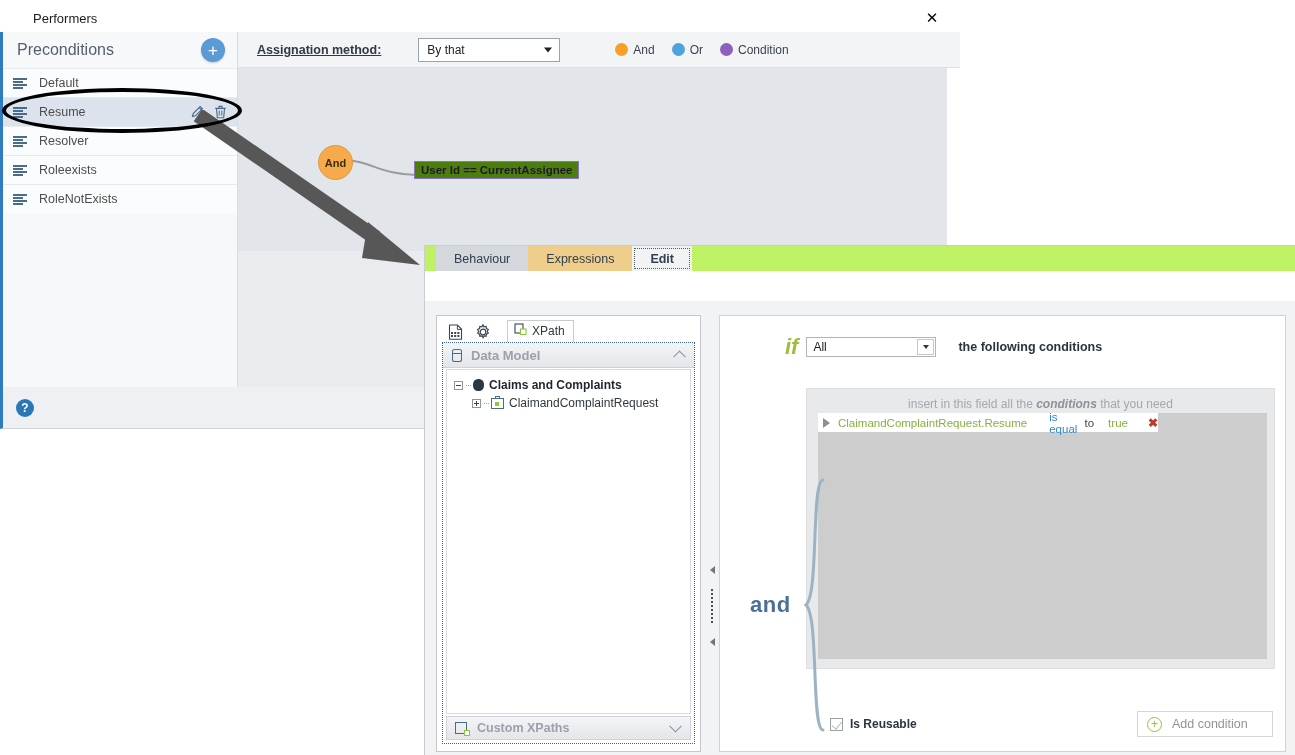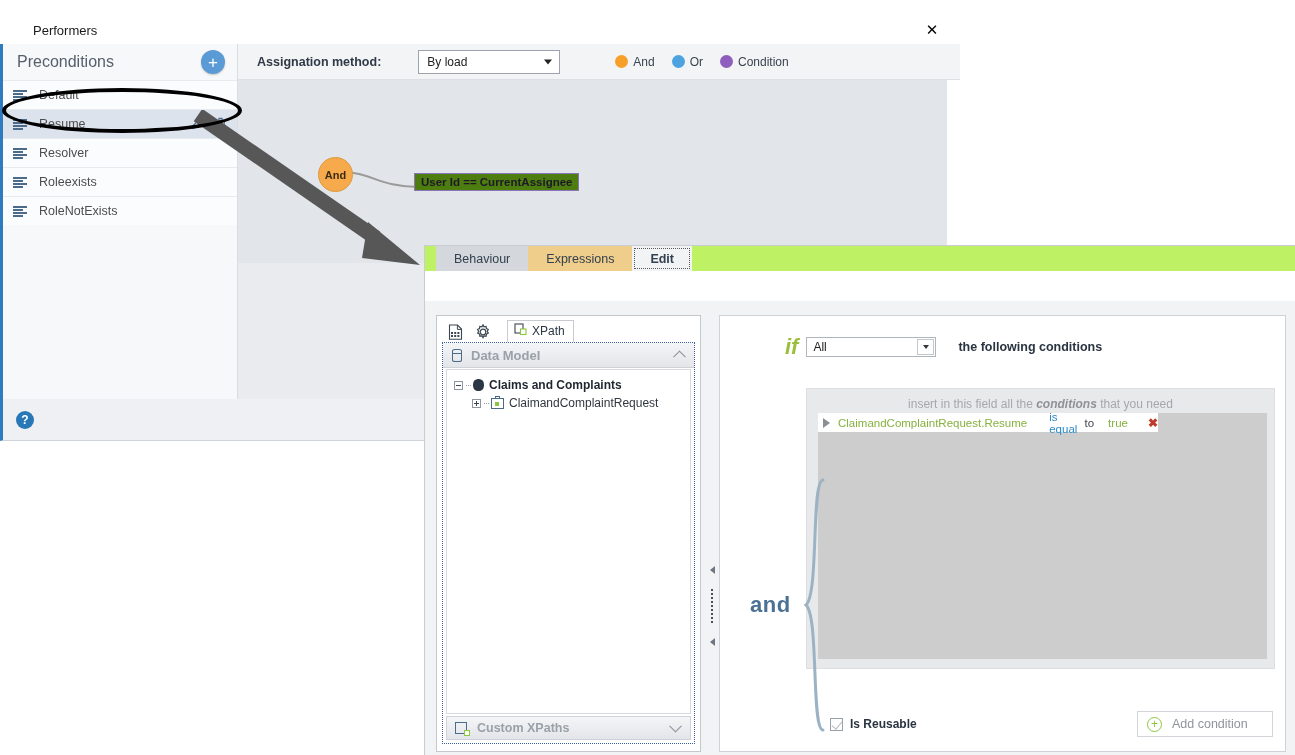--- a/index.html
+++ b/index.html
@@ -13,21 +13,21 @@
     font-family: "Liberation Sans", sans-serif;
     font-size: 12px;
     color: #333;
     overflow: hidden;
     position: relative;
   }
 
   
   #performers-window {
     position: absolute;
-    left: 0; top: 16px;
+    left: 0; top: 4px;
     width: 960px;
     height: 430px;
     background: #ffffff;
   }
   #performers-titlebar {
     position: absolute;
     left: 0; top: 0;
     width: 960px; height: 28px;
     background: #ffffff;
     display: flex;
@@ -149,20 +149,21 @@
     border-bottom: 1px solid #dcdfe4;
     display: flex;
     align-items: center;
     box-sizing: border-box;
   }
   #assignation-label {
     margin-left: 19px;
     font-size: 12.5px;
     color: #2f3a46;
     font-weight: bold;
+    text-decoration: underline;
   }
   #assignation-select {
     margin-left: 37px;
     width: 140px; height: 22px;
     background: #ffffff;
     border: 1px solid #9aa3ae;
     display: flex;
     align-items: center;
     font-size: 12px;
     color: #222;
@@ -755,21 +756,21 @@
           <i></i>
           <i></i>
         </span>
       <span class="precondition-label">RoleNotExists</span>
     </div>
   </div>
 
   <div id="graph-toolbar">
     <span id="assignation-label">Assignation method:</span>
     <div id="assignation-select">
-      <span class="sel-val">By load</span>
+      <span class="sel-val">By that</span>
       <span class="caret"></span>
     </div>
     <div class="legend-group">
       <span class="legend-item">
         <span class="legend-dot" style="background:#f6a02a"></span>
         <span class="legend-text">And</span>
       </span>
       <span class="legend-item">
         <span class="legend-dot" style="background:#4da2e0"></span>
         <span class="legend-text">Or</span>

